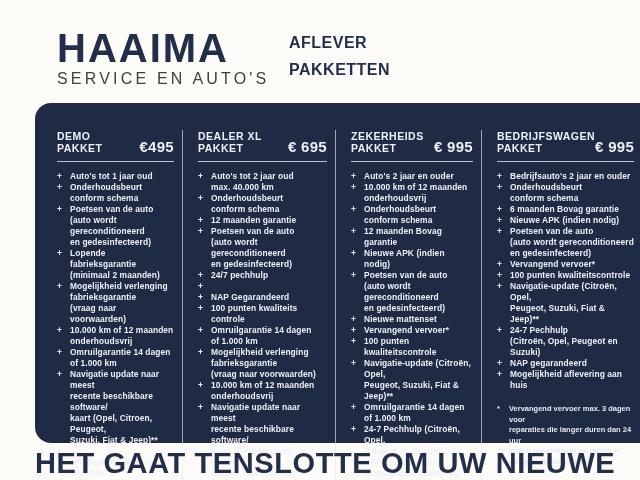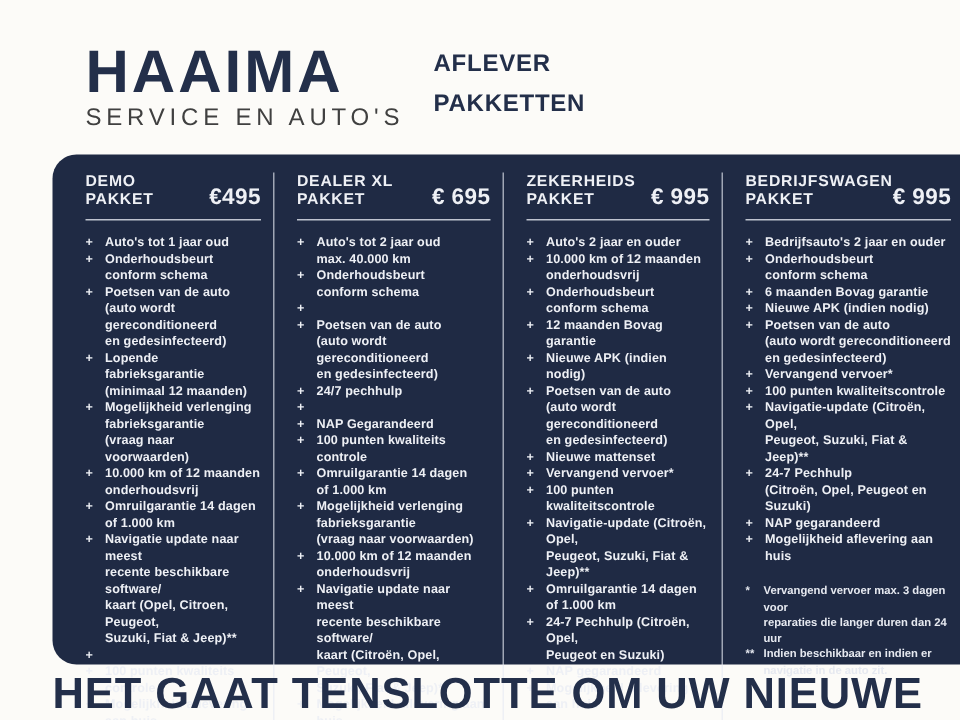--- a/index.html
+++ b/index.html
@@ -18,21 +18,21 @@
   .brand{position:absolute;left:57px;top:27px;color:var(--navy);}
   .brand-name{font-size:40px;font-weight:bold;letter-spacing:2px;line-height:42px;}
   .brand-sub{font-size:16px;letter-spacing:3.2px;line-height:18px;color:#404040;margin-top:1px;}
   .page-title{position:absolute;left:289px;top:29px;color:var(--navy);
     font-size:16px;font-weight:bold;line-height:27px;letter-spacing:0.5px;white-space:pre-line;}
 
   
   .panel{position:absolute;left:35px;top:103px;width:605px;height:340px;
     background:var(--panel_bg);border-radius:16px 0 0 16px;
     display:grid;grid-template-columns:147px 153px 146px 1fr;
-    padding:12px 0 16px 0;color:var(--panel_text);}
+    padding:27px 0 16px 0;color:var(--panel_text);}
   .pkg-col{padding:0 8px 0 15px;}
   .pkg-col:first-child{padding-left:22px;}
   .pkg-col + .pkg-col{border-left:1px solid rgba(230,234,242,0.65);}
 
   .pkg-header{display:flex;justify-content:space-between;align-items:flex-end;min-height:24px;}
   .pkg-name{font-size:10.5px;font-weight:bold;letter-spacing:0.5px;line-height:11.5px;white-space:pre-line;}
   .pkg-price{font-size:15px;font-weight:bold;letter-spacing:0.3px;line-height:15px;white-space:nowrap;}
   .pkg-rule{height:1px;background:rgba(230,234,242,0.8);margin:7px 0 9px 0;}
 
   .pkg-items{display:block;}
@@ -83,21 +83,21 @@
           </div>
           <div class="item">
             <span class="plus">+</span>
             <span class="itext">Poetsen van de auto
 (auto wordt gereconditioneerd
 en gedesinfecteerd)</span>
           </div>
           <div class="item">
             <span class="plus">+</span>
             <span class="itext">Lopende fabrieksgarantie
-(minimaal 12 maanden)</span>
+(minimaal 2 maanden)</span>
           </div>
           <div class="item">
             <span class="plus">+</span>
             <span class="itext">Mogelijkheid verlenging
 fabrieksgarantie
 (vraag naar voorwaarden)</span>
           </div>
           <div class="item">
             <span class="plus">+</span>
             <span class="itext">10.000 km of 12 maanden
@@ -142,20 +142,21 @@
             <span class="itext">Auto's tot 2 jaar oud
 max. 40.000 km</span>
           </div>
           <div class="item">
             <span class="plus">+</span>
             <span class="itext">Onderhoudsbeurt
 conform schema</span>
           </div>
           <div class="item">
             <span class="plus">+</span>
+            <span class="itext">12 maanden garantie</span>
           </div>
           <div class="item">
             <span class="plus">+</span>
             <span class="itext">Poetsen van de auto
 (auto wordt gereconditioneerd
 en gedesinfecteerd)</span>
           </div>
           <div class="item">
             <span class="plus">+</span>
             <span class="itext">24/7 pechhulp</span>

